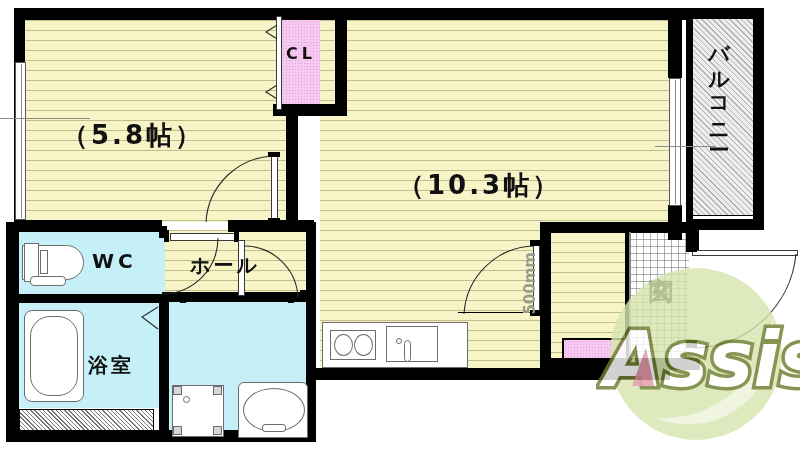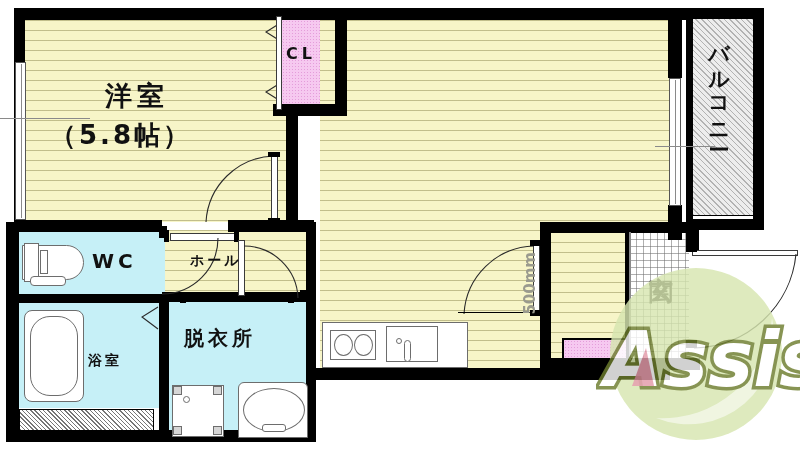--- a/index.html
+++ b/index.html
@@ -61,21 +61,21 @@
 
   
   .lbl{
     position:absolute;color:#111;font-weight:bold;
     letter-spacing:2px;white-space:nowrap;
     font-family:"DejaVu Sans","Liberation Sans",sans-serif;
   }
   .lbl-room{font-size:27px;letter-spacing:5px;}
   .lbl-sub{font-size:26px;letter-spacing:3px;}
   .lbl-mid{font-size:20px;letter-spacing:4px;}
-  .lbl-sm{font-size:14px;letter-spacing:3px;}
+  .lbl-sm{font-size:20px;letter-spacing:3px;}
   .lbl-cl{font-size:16px;letter-spacing:4px;}
   .lbl-vert{
     font-size:21px;letter-spacing:3px;writing-mode:vertical-rl;
     text-orientation:upright;
   }
   .dim{
     position:absolute;color:#9a9a8e;font-size:15px;font-weight:bold;
     writing-mode:vertical-rl;letter-spacing:0px;
     transform:rotate(180deg);
   }
@@ -246,35 +246,34 @@
   <div class="abs fx" style="left:386px;top:326px;width:52px;height:36px;"></div>
   <div class="abs fx fx-r" style="left:396px;top:338px;width:6px;height:6px;"></div>
   <div class="abs fx" style="left:404px;top:340px;width:7px;height:22px;border-radius:4px;"></div>
 
   <div class="abs closet" style="left:562px;top:338px;width:66px;height:22px;border:2px solid #000;"></div>
 
   <div class="abs" style="left:629px;top:232px;width:1.5px;height:128px;background:#8a8a8a;"></div>
 
   <div class="abs hatchbox" style="left:19px;top:409px;width:135px;height:22px;"></div>
 
-  <span class="lbl lbl-room" style="left:105px;top:78px;">洋室</span>
-  <span class="lbl lbl-sub" style="left:50px;top:118px;">（5.8帖）</span>
-
+  <span class="lbl lbl-sub" style="left:62px;top:118px;">（5.8帖）</span>
+
+  <span class="lbl lbl-sub" style="left:398px;top:168px;">（10.3帖）</span>
 
   <span class="lbl lbl-cl" style="left:286px;top:44px;">CL</span>
 
   <span class="lbl lbl-vert" style="left:705px;top:30px;">バルコニー</span>
 
   <span class="lbl lbl-mid" style="left:92px;top:249px;">WC</span>
 
   <span class="lbl lbl-sm" style="left:190px;top:252px;">ホール</span>
 
   <span class="lbl lbl-sm" style="left:88px;top:352px;">浴室</span>
 
-  <span class="lbl lbl-mid" style="left:184px;top:325px;">脱衣所</span>
 
   <span class="lbl lbl-vert" style="left:645px;top:258px;font-size:24px;">玄関</span>
 
   <span class="dim" style="left:521px;top:252px;">500mm</span>
 
   <svg id="wm" viewBox="0 0 204 182">
     <defs>
       <clipPath id="blobclip">
           <rect x="0" y="0" width="204" height="182"></rect>
         </clipPath>

